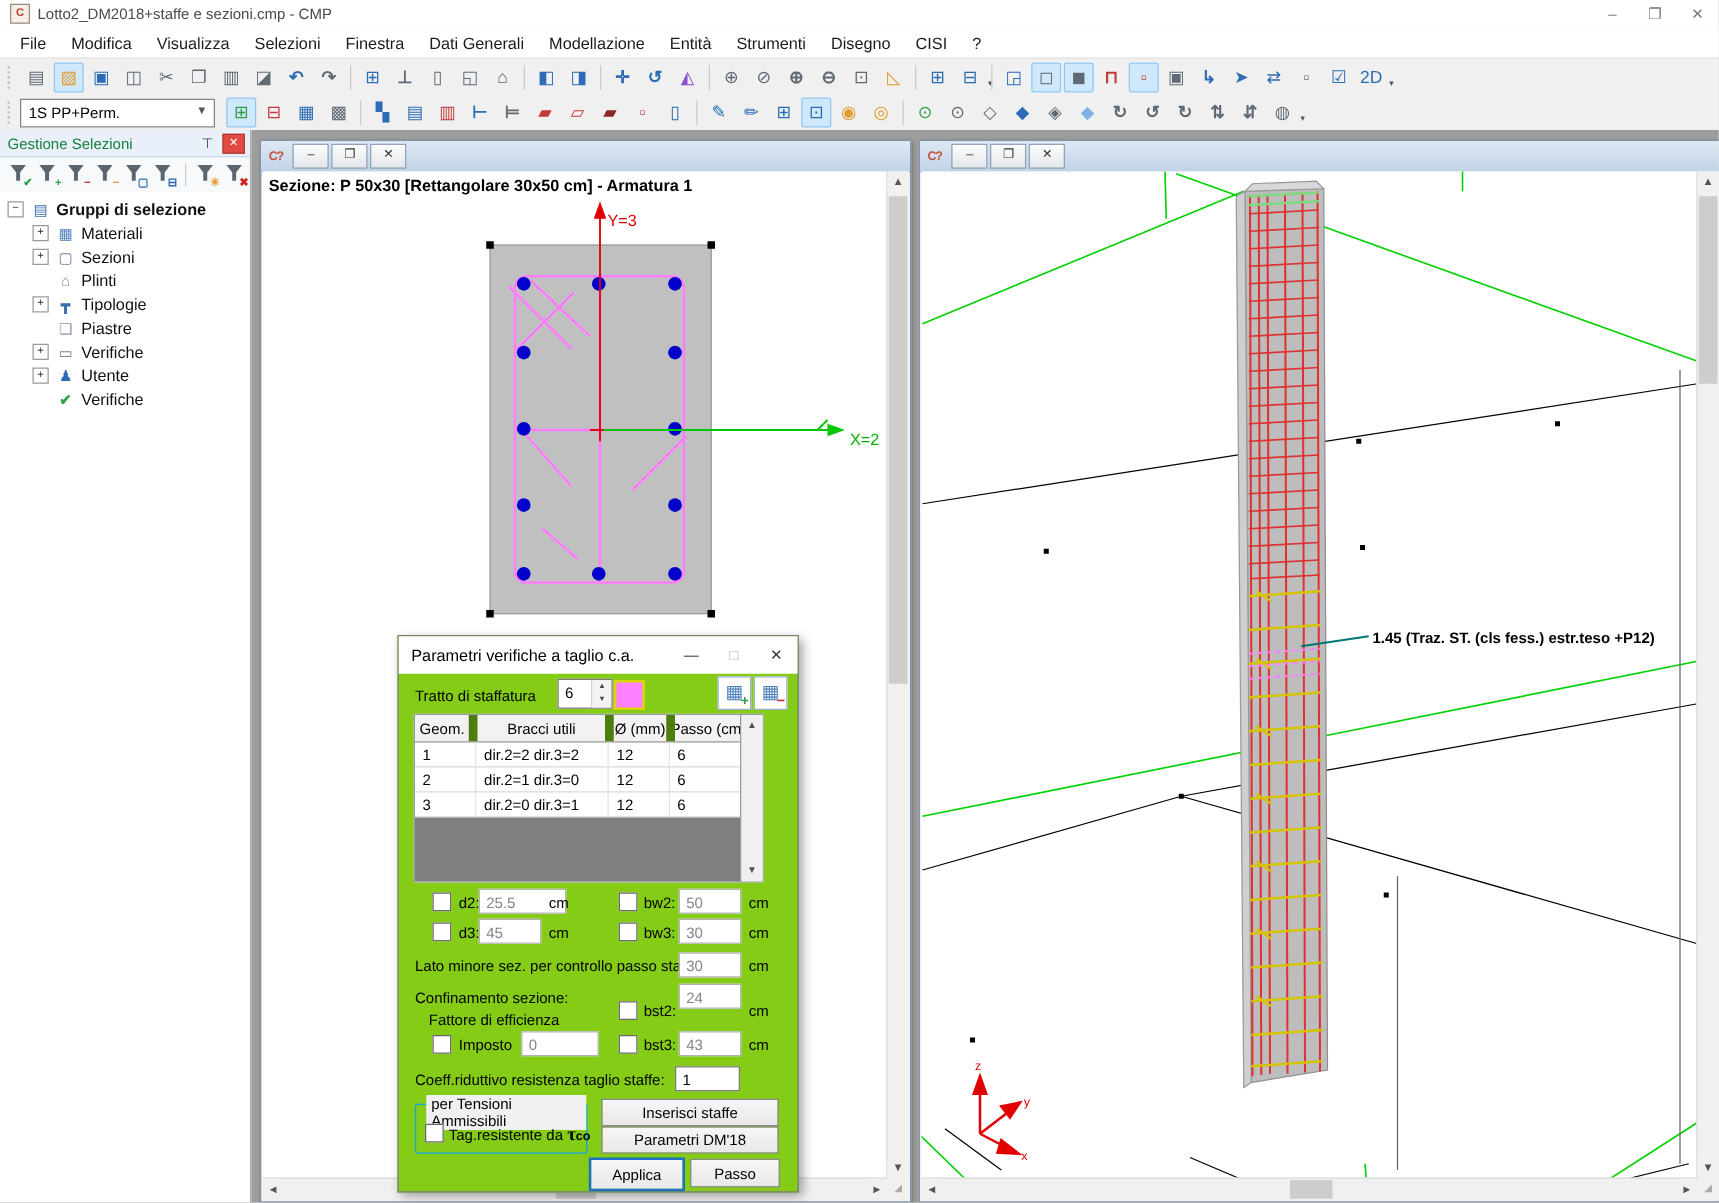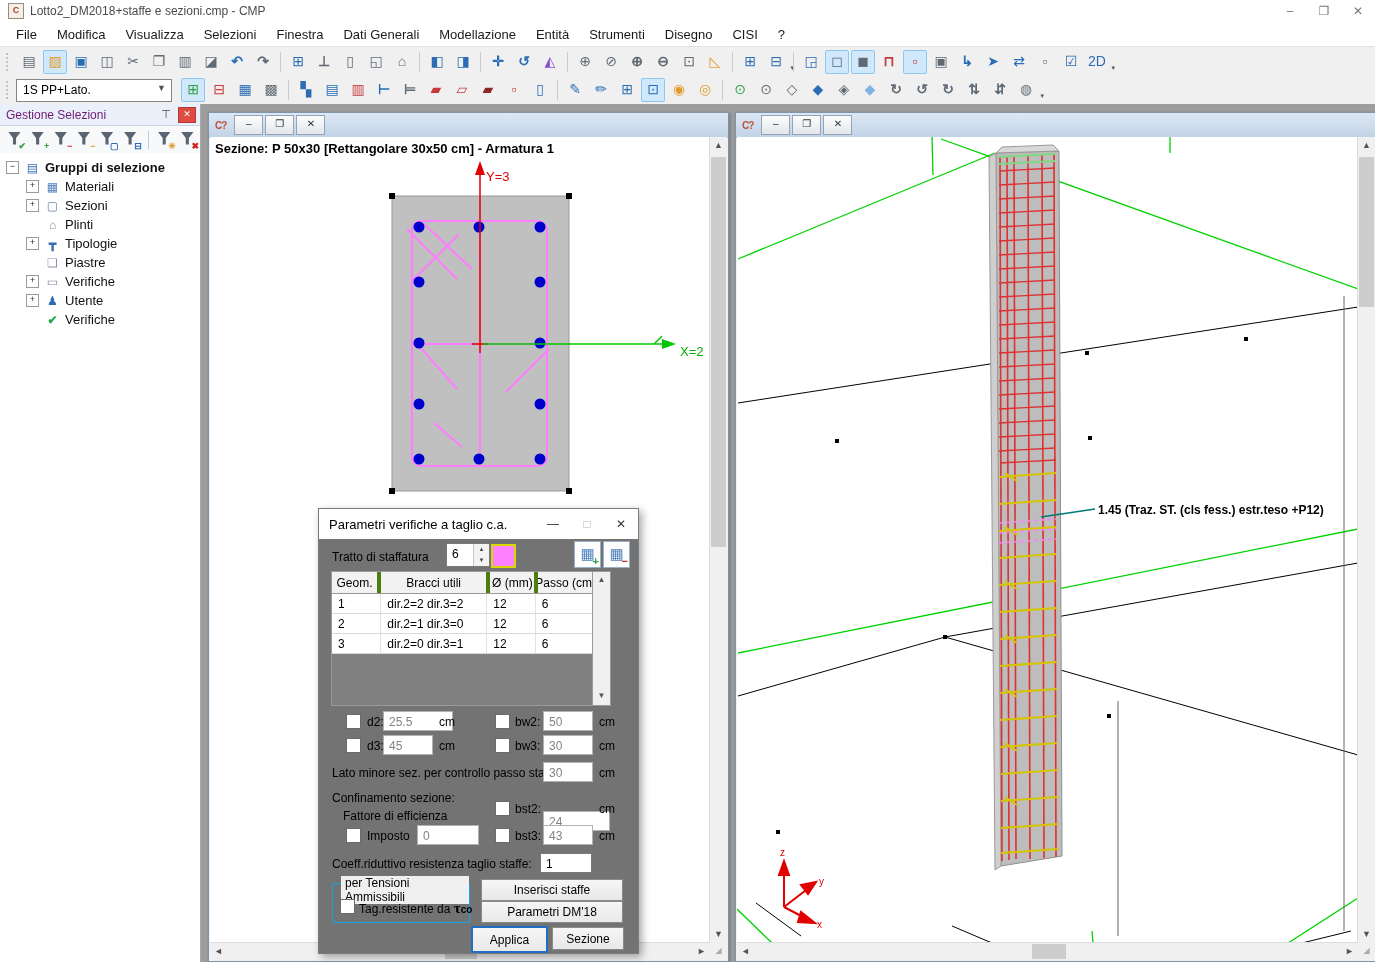--- a/index.html
+++ b/index.html
@@ -34,21 +34,21 @@
   .c-gray{color:#5f6a75}.c-blue{color:#2b6cb5}.c-orange{color:#e39b2d}.c-red{color:#c23a3a}
   .c-darkred{color:#8d2727}.c-green{color:#2e9e44}.c-purple{color:#8a4fd3}
   .c-lightblue{color:#7fb2e5}
   .combo{width:148px;height:21px;background:#fff;border:1px solid #858585;font-size:12px;
          display:flex;align-items:center;padding-left:6px;margin-right:8px;position:relative}
   .combo .cbx-arrow{position:absolute;right:5px;top:3px;color:#555;font-size:9px}
 
   
   .left-panel{left:0;top:104px;width:200px;height:858px;background:#f0f0f0;border-right:1px solid #a9a9a9}
   .panel-header{height:21px;background:#e9f0f9;border-bottom:1px solid #c8d4e2;display:flex;align-items:center;padding:0 4px 0 6px}
-  .panel-title{font-size:12px;color:#701a75;flex:1}
+  .panel-title{font-size:12px;color:#15803d;flex:1}
   .pin-icon{width:16px;text-align:center;color:#444;font-size:11px}
   .panel-close{width:16px;height:14px;background:#df4a43;border:1px solid #b03a34;color:#fff;
                font-size:9px;line-height:12px;text-align:center;margin-left:4px}
   .filter-row{height:27px;background:#f7f9fb;border-bottom:1px solid #d7d7d7;display:flex;align-items:center;padding-left:4px}
   .ficon{width:22px;height:22px;position:relative;margin:0 1px;display:inline-block}
   .ficon.sep{width:1px;height:18px;background:#c9c9c9;margin:0 5px}
   .funnel{position:absolute;left:3px;top:3px;width:13px;height:13px;background:#5a6570;
           clip-path:polygon(0 0,100% 0,62% 50%,62% 100%,38% 100%,38% 50%)}
   .fbadge{position:absolute;right:0;bottom:0;font-size:9px;font-weight:bold;line-height:9px}
   .bg-green .fbadge{color:#2e9e44}.bg-red .fbadge{color:#cc2222}
@@ -91,41 +91,41 @@
   .sb-corner{position:absolute;right:0;bottom:0;width:17px;height:17px;background:#f0f0f0;color:#aaa;font-size:8px;text-align:center;line-height:16px}
 
   
   #win-sezione{left:208px;top:112px;width:519px;height:848px}
   .sec-header{position:absolute;left:5px;top:4px;font-size:13px;font-weight:bold;color:#000}
   
   #win-model{left:735px;top:112px;width:640px;height:848px}
   .annotation{position:absolute;font-size:12px;font-weight:bold;color:#000;white-space:nowrap}
 
   
-  .dialog{left:318px;top:508px;width:319px;height:444px;background:#737373;border:1px solid #7a7a7a;
+  .dialog{left:318px;top:508px;width:319px;height:444px;background:#84cc16;border:1px solid #7a7a7a;
           box-shadow:3px 3px 8px rgba(0,0,0,.35);z-index:50}
   .dlg-title{height:30px;background:#fff;display:flex;align-items:center;padding-left:10px}
   .dlg-title-text{font-size:13px;color:#000;flex:1}
   .dlg-ctl{width:34px;text-align:center;font-size:12px;color:#333;line-height:30px}
   .dlg-ctl.dim{color:#b5b5b5}
   .dlg-label{position:absolute;font-size:12px;color:#000;white-space:nowrap}
   .spinner{position:absolute;left:127px;top:34px;width:42px;height:22px;background:#fff;border:1px solid #7a7a7a;display:flex}
   .spin-val{flex:1;font-size:12px;padding:3px 0 0 5px}
   .spin-btns{width:15px;border-left:1px solid #c8c8c8;display:flex;flex-direction:column}
   .spin-btns span{flex:1;font-size:6px;text-align:center;color:#444;line-height:10px;background:#f3f3f3}
   .swatch{position:absolute;left:172px;top:35px;width:21px;height:20px;border:2px solid #d8d800}
   .tbl-btn{position:absolute;top:32px;width:25px;height:25px;background:#fdfdfd;border:1px solid #9ab0c6;
            text-align:center;position:absolute}
   .tbl-btn .tb-grid{color:#4f81bd;font-size:15px;line-height:23px}
   .tbl-btn .tb-badge{position:absolute;right:1px;bottom:0;font-size:11px;font-weight:bold}
   .stable{position:absolute;left:12px;top:62px;width:278px;border:1px solid #9a9a9a;background:#fff}
   .strow{display:flex;height:19px;border-bottom:1px solid #d9d9d9}
   .sth,.stc{font-size:12px;padding-left:6px;overflow:hidden;white-space:nowrap}
   .sthead{display:flex;height:21px;border-bottom:1px solid #9a9a9a;background:#f2f2f2}
-  .sth{border-right:4px solid #4d7c0f;display:flex;align-items:center;justify-content:center;padding:0}
+  .sth{border-right:7px solid #4d7c0f;display:flex;align-items:center;justify-content:center;padding:0}
   .stc{border-right:1px solid #e2e2e2;display:flex;align-items:center}
   .c0{width:47px}.c1{width:110px}.c2{width:46px}.c3{width:57px;border-right:none}
   .st-filler{height:51px;background:#808080}
   .st-sb{position:absolute;right:0;top:0;bottom:0;width:17px;border-left:1px solid #9a9a9a;background:#f0f0f0}
   .st-sb .up{position:absolute;top:0;left:0;right:0;height:17px;font-size:8px;color:#555;text-align:center;line-height:16px}
   .st-sb .dn{position:absolute;bottom:0;left:0;right:0;height:17px;font-size:8px;color:#555;text-align:center;line-height:16px}
   .chk{position:absolute;width:13px;height:13px;background:#fff;border:1px solid #6a6a6a}
   .field{position:absolute;height:20px;background:#fff;border:1px solid #b2b2b2;font-size:12px;
          color:#838383;padding:3px 0 0 5px;box-sizing:border-box}
   .field.on{color:#000;border-color:#7a7a7a}
@@ -214,21 +214,21 @@
       <span class="tbi c-blue" data-name="snap-icon">➤</span>
       <span class="tbi c-blue" data-name="align-icon">⇄</span>
       <span class="tbi c-gray" data-name="selection-frame-icon">▫</span>
       <span class="tbi c-blue" data-name="edit-selection-icon">☑</span>
       <span class="tbi c-blue caret" data-name="axis-2d-icon">2D</span>
     </span>
 </div>
 <div class="abs toolbar toolbar2" data-name="toolbar-selection">
   <span class="tgrip" data-name="toolbar-grip"></span>
   <span class="combo" data-name="load-case-combo">
-    <span data-name="load-case-value">1S PP+Lato.</span>
+    <span data-name="load-case-value">1S PP+Perm.</span>
     <span class="cbx-arrow" data-name="chevron-down-icon">▼</span>
   </span>
   <span style="display:flex;align-items:center">
 
   <span class="tbi c-green hl" data-name="select-add-icon">⊞</span>
       <span class="tbi c-red" data-name="select-remove-icon">⊟</span>
       <span class="tbi c-blue" data-name="select-multi-icon">▦</span>
       <span class="tbi c-gray" data-name="select-grid-icon">▩</span>
       <span class="tbi sep" data-name="separator"></span>
       <span class="tbi c-blue" data-name="select-group-icon">▚</span>
@@ -660,21 +660,21 @@
   <span class="field" style="left:224px;top:226px;width:50px" data-name="bw3-field">30</span>
   <span class="dlg-label" style="left:280px;top:230px" data-name="unit-label">cm</span>
 
   <span class="dlg-label" style="left:13px;top:257px" data-name="lato-label">Lato minore sez. per controllo passo staffe:</span>
   <span class="field" style="left:224px;top:253px;width:50px" data-name="lato-field">30</span>
   <span class="dlg-label" style="left:280px;top:257px" data-name="unit-label">cm</span>
 
   <span class="dlg-label" style="left:13px;top:282px" data-name="confinamento-label">Confinamento sezione:</span>
   <span class="chk" style="left:176px;top:292px" data-name="bst2-checkbox"></span>
   <span class="dlg-label" style="left:196px;top:293px" data-name="bst2-label">bst2:</span>
-  <span class="field" style="left:224px;top:302px;width:67px" data-name="bst2-field">24</span>
+  <span class="field" style="left:224px;top:278px;width:50px" data-name="bst2-field">24</span>
   <span class="dlg-label" style="left:280px;top:293px" data-name="unit-label">cm</span>
   <span class="dlg-label" style="left:24px;top:300px" data-name="fattore-label">Fattore di efficienza</span>
   <span class="chk" style="left:27px;top:319px" data-name="imposto-checkbox"></span>
   <span class="dlg-label" style="left:48px;top:320px" data-name="imposto-label">Imposto</span>
   <span class="field" style="left:98px;top:316px;width:62px" data-name="imposto-field">0</span>
   <span class="chk" style="left:176px;top:319px" data-name="bst3-checkbox"></span>
   <span class="dlg-label" style="left:196px;top:320px" data-name="bst3-label">bst3:</span>
   <span class="field" style="left:224px;top:316px;width:50px" data-name="bst3-field">43</span>
   <span class="dlg-label" style="left:280px;top:320px" data-name="unit-label">cm</span>
 
@@ -686,14 +686,14 @@
     <span class="chk" style="left:7px;top:15px" data-name="tag-resistente-checkbox"></span>
     <span class="dlg-label" style="left:26px;top:16px" data-name="tag-resistente-label">
       <span>Tag.resistente da</span>
       <span class="tau" data-name="tau-symbol">τ</span><span class="tau-sub">co</span>
     </span>
   </div>
 
   <div class="dbtn" style="left:162px;top:370px;width:140px;height:20px" data-name="inserisci-staffe-button">Inserisci staffe</div>
   <div class="dbtn" style="left:162px;top:392px;width:140px;height:20px" data-name="parametri-dm18-button">Parametri DM'18</div>
   <div class="dbtn primary" style="left:152px;top:417px;width:73px;height:23px" data-name="applica-button">Applica</div>
-  <div class="dbtn" style="left:233px;top:418px;width:70px;height:21px" data-name="chiudi-button">Sezione</div>
+  <div class="dbtn" style="left:233px;top:418px;width:70px;height:21px" data-name="chiudi-button">Passo</div>
 </div>
 
 </body></html>

